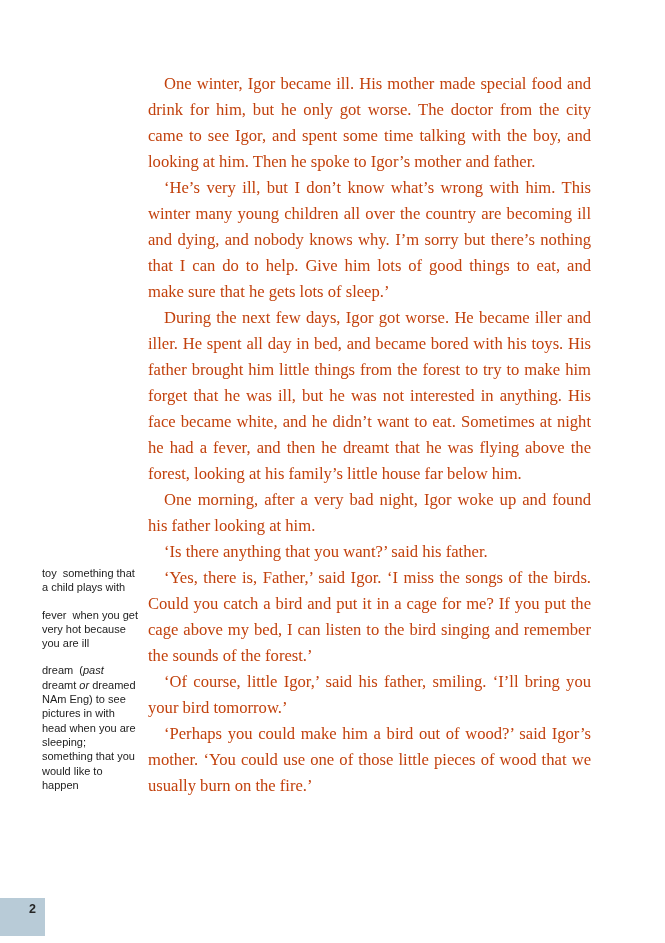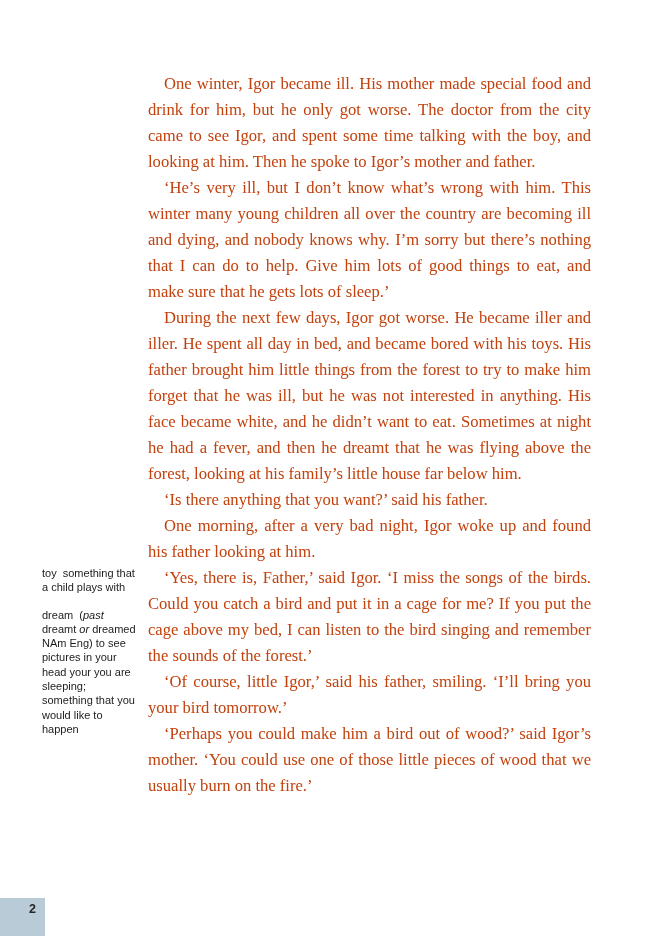--- a/index.html
+++ b/index.html
@@ -67,29 +67,30 @@
     color: #252525;
   }
 </style>
 </head>
 <body>
 
 <div class="book-page" style="background: rgb(255, 255, 255);">
 
   <aside class="glossary">
       <p><span class="g-b g-hw">toy</span><span class=""> something that a child plays with</span></p>
-      <p><span class="g-b g-hw">dream</span><span class=""> (</span><span class="g-i">past</span><span class=""> </span><span class="g-b">dreamt</span><span class=""> </span><span class="g-i">or</span><span class=""> </span><span class="g-b">dreamed NAm Eng</span><span class="">) to see pictures in your head your you are sleeping; something that you would like to happen</span></p>
+      <p><span class="g-b g-hw">fever</span><span class=""> when you get very hot because you are ill</span></p>
+      <p><span class="g-b g-hw">dream</span><span class=""> (</span><span class="g-i">past</span><span class=""> </span><span class="g-b">dreamt</span><span class=""> </span><span class="g-i">or</span><span class=""> </span><span class="g-b">dreamed NAm Eng</span><span class="">) to see pictures in with head when you are sleeping; something that you would like to happen</span></p>
     </aside>
 
   <main class="story">
       <p><span>One winter, Igor became ill. His mother made special food and drink for him, but he only got worse. The doctor from the city came to see Igor, and spent some time talking with the boy, and looking at him. Then he spoke to Igor’s mother and father.</span></p>
       <p><span>‘He’s very ill, but I don’t know what’s wrong with him. This winter many young children all over the country are becoming ill and dying, and nobody knows why. I’m sorry but there’s nothing that I can do to help. Give him lots of good things to eat, and make sure that he gets lots of sleep.’</span></p>
       <p><span>During the next few days, Igor got worse. He became iller and iller. He spent all day in bed, and became bored with his </span><span class="bold">toys</span><span>. His father brought him little things from the forest to try to make him forget that he was ill, but he was not interested in anything. His face became white, and he didn’t want to eat. Sometimes at night he had a </span><span class="bold">fever</span><span>, and then he </span><span class="bold">dreamt</span><span> that he was flying above the forest, looking at his family’s little house far below him.</span></p>
+      <p><span>One morning, after a very bad night, Igor woke up and found his father looking at him.</span></p>
       <p><span>‘Is there anything that you want?’ said his father.</span></p>
-      <p><span>One morning, after a very bad night, Igor woke up and found his father looking at him.</span></p>
       <p><span>‘Yes, there is, Father,’ said Igor. ‘I miss the songs of the birds. Could you catch a bird and put it in a </span><span class="bold">cage</span><span> for me? If you put the cage above my bed, I can listen to the bird singing and remember the sounds of the forest.’</span></p>
       <p><span>‘Of course, little Igor,’ said his father, smiling. ‘I’ll bring you your bird tomorrow.’</span></p>
       <p><span>‘Perhaps you could make him a bird out of wood?’ said Igor’s mother. ‘You could use one of those little pieces of wood that we usually burn on the fire.’</span></p>
     </main>
 
   <div class="pagenum-box" style="background: rgb(184, 203, 215);">
     <span class="num">2</span>
   </div>
 
 </div>

